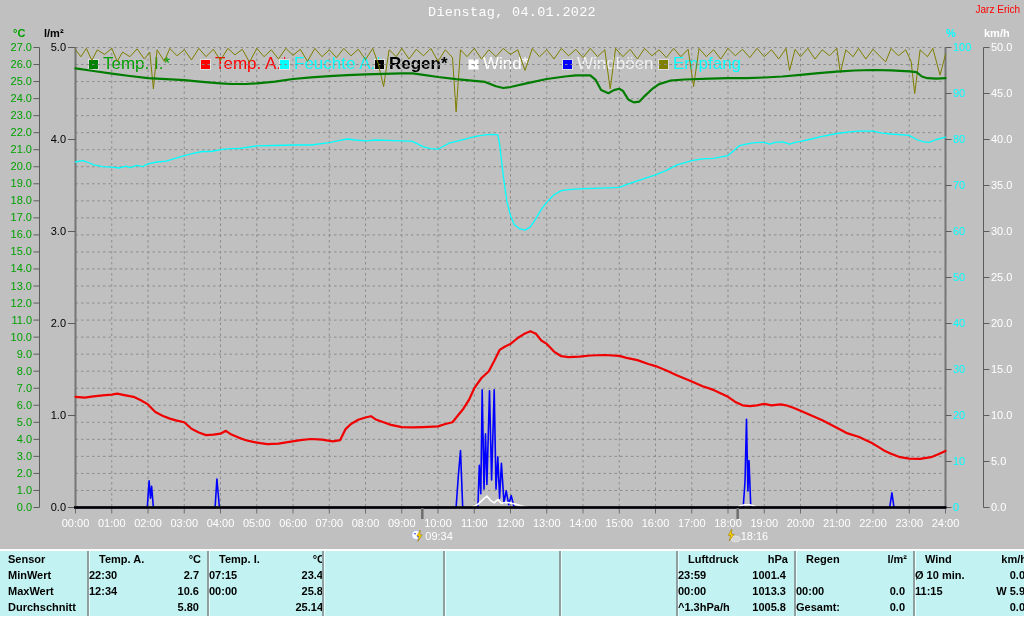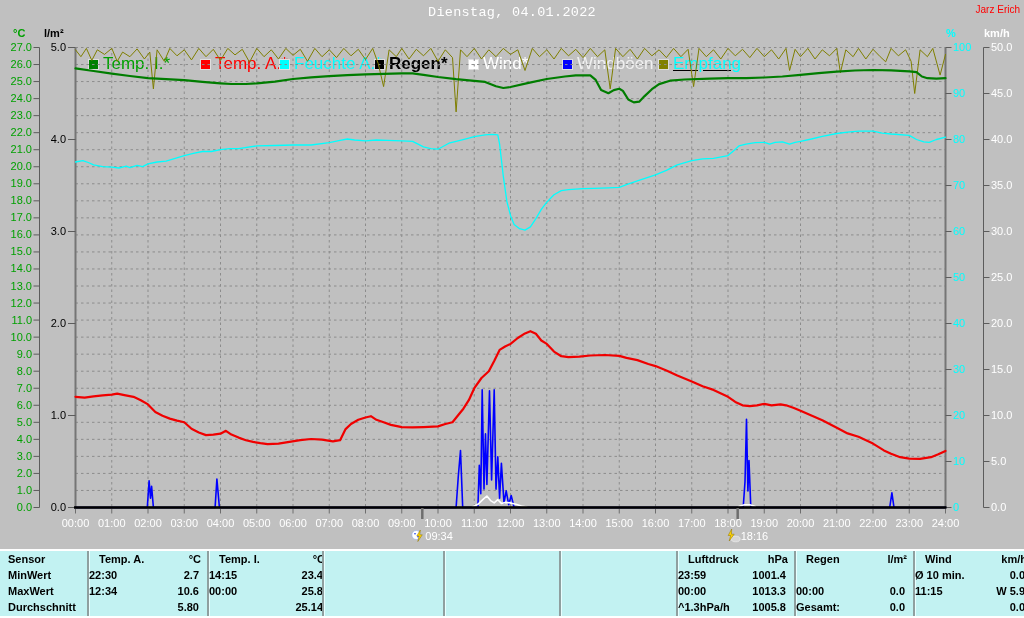--- a/index.html
+++ b/index.html
@@ -59,21 +59,21 @@
         <b style="color: rgb(0, 0, 0); font-weight: bold;">Regen*</b>
       </span>
       <span class="lg" style="left: 468px;">
         <i style="background: rgb(255, 255, 255);"></i>
         <b style="color: rgb(255, 255, 255); font-weight: normal;">Wind*</b>
       </span>
       <span class="lg" style="left: 562px;">
         <i style="background: rgb(0, 0, 255);"></i>
         <b style="color: rgb(240, 240, 240); font-weight: normal;">Windböen</b>
       </span>
-      <span class="lg" style="left: 658px; text-decoration: underline;">
+      <span class="lg" style="left: 658px;">
         <i style="background: rgb(128, 128, 0);"></i>
         <b style="color: rgb(0, 255, 255); font-weight: normal;">Empfang</b>
       </span>
     </div>
 
   <svg id="chart" width="1024" height="548">
       <g>
         <line x1="75.5" y1="47.5" x2="945.5" y2="47.5" stroke="#8c8c8c" stroke-width="1" stroke-dasharray="2.5,3"></line>
         <line x1="75.5" y1="64.53703703703704" x2="945.5" y2="64.53703703703704" stroke="#8c8c8c" stroke-width="1" stroke-dasharray="2.5,3"></line>
         <line x1="75.5" y1="81.57407407407408" x2="945.5" y2="81.57407407407408" stroke="#8c8c8c" stroke-width="1" stroke-dasharray="2.5,3"></line>
@@ -356,21 +356,21 @@
           <span class="ct"></span>
           <span class="cv">5.80</span>
         </div>
       </div>
       <div class="col sep" style="left: 207px; width: 124px;">
         <div class="trow">
           <span class="cn">Temp. I.</span>
           <span class="cu">°C</span>
         </div>
         <div class="trow">
-          <span class="ct">14:15</span>
+          <span class="ct">07:15</span>
           <span class="cv">23.4</span>
         </div>
         <div class="trow">
           <span class="ct">00:00</span>
           <span class="cv">25.8</span>
         </div>
         <div class="trow">
           <span class="ct"></span>
           <span class="cv">25.14</span>
         </div>

